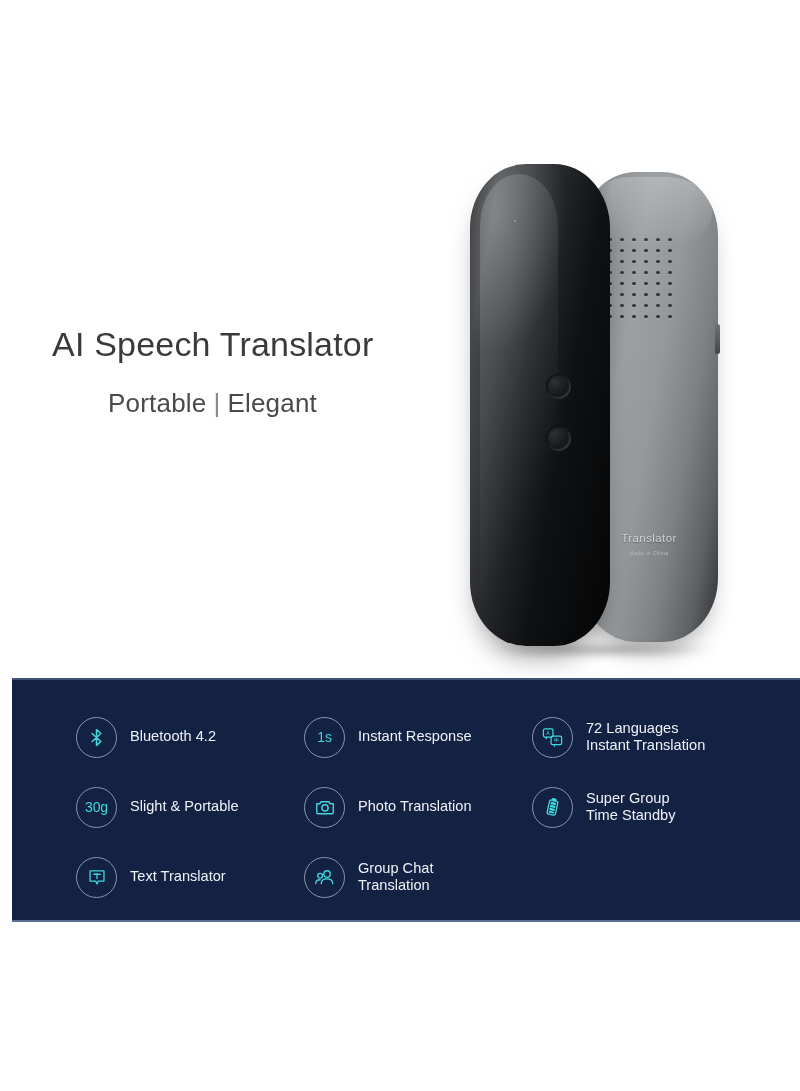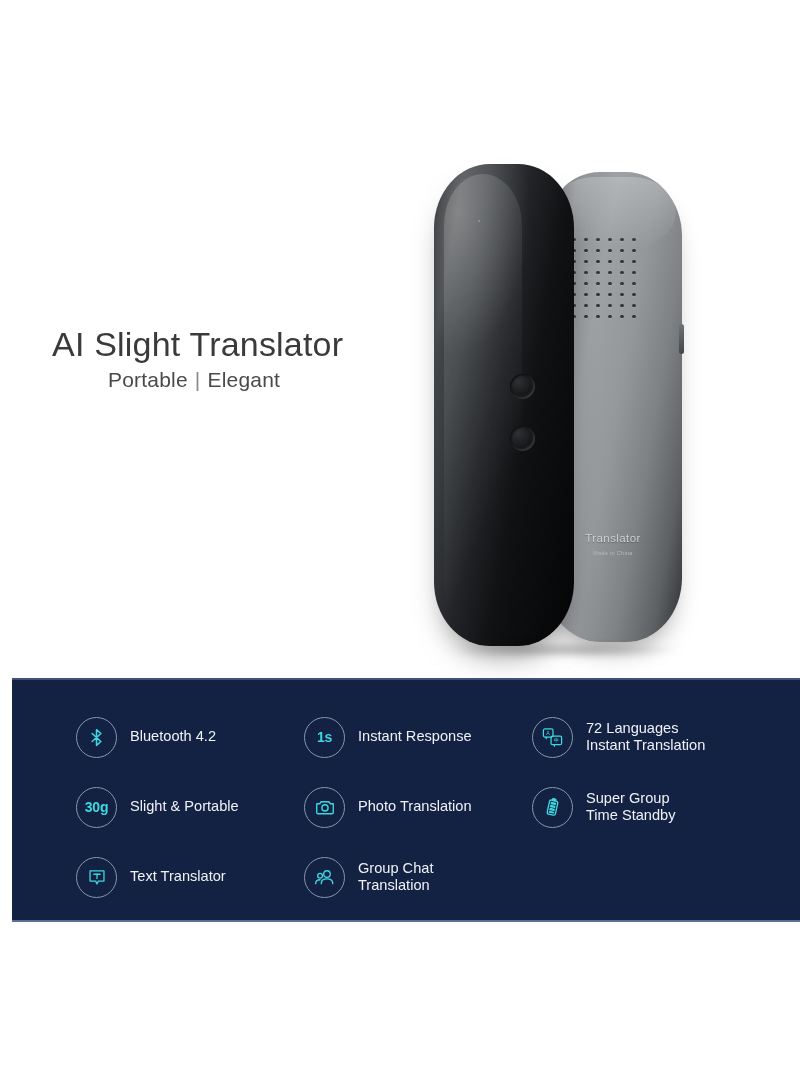--- a/index.html
+++ b/index.html
@@ -14,27 +14,27 @@
     position:absolute;left:0;top:0;width:800px;height:678px;
     background:#ffffff;
   }
   
   .headline{
     position:absolute;left:52px;top:325px;
     font-size:34px;color:#3a3a3a;letter-spacing:.2px;
     white-space:nowrap;
   }
   .subheadline{
-    position:absolute;left:108px;top:368px;
-    font-size:21px;color:#4a4a4a;letter-spacing:.2px;
+    position:absolute;left:108px;top:388px;
+    font-size:26px;color:#4a4a4a;letter-spacing:.2px;
     white-space:nowrap;
   }
   .subheadline .sep{color:#8a8a8a;padding:0 7px;}
   
-  .product{position:absolute;left:416px;top:150px;width:280px;height:510px;}
+  .product{position:absolute;left:452px;top:150px;width:280px;height:510px;}
   .dev{position:absolute;border-radius:56px/64px;}
   
   .dev-back{
     left:128px;top:22px;width:138px;height:470px;
     background:
       linear-gradient(100deg,
         #3a3c3e 0%, #5c5e61 5%, #8f9295 16%,
         #9ea1a4 34%, #95989b 52%, #7e8184 70%,
         #5e6164 86%, #3b3d40 96%, #2c2e30 100%);
     box-shadow:0 16px 26px -10px rgba(0,0,0,.38);
@@ -123,33 +123,33 @@
   }
   .feat{display:flex;align-items:center;gap:13px;}
   .ic{
     width:39px;height:39px;border-radius:50%;
     border:1.3px solid #8896b0;
     display:flex;align-items:center;justify-content:center;
     flex:0 0 auto;position:relative;
   }
   .ic svg{display:block;}
   .ic-txt{
-    font-size:14px;color:#3fd8e0;font-weight:bold;letter-spacing:-.2px;
+    font-size:14px;color:#3fd8e0;font-weight:normal;letter-spacing:-.2px;
   }
   .flabel{
     font-size:14.6px;color:#eef2f8;line-height:1.18;
   }
   .flabel .l2{display:block;}
 </style>
 </head>
 <body>
 
 <div class="hero">
 
-  <div class="headline">AI Slight Translator</div>
+  <div class="headline">AI Speech Translator</div>
   <div class="subheadline">
     <span>Portable</span><span class="sep">|</span><span>Elegant</span>
   </div>
 
   <div class="product">
 
     <div class="dev dev-back">
       <div class="grille">
         <i></i>
           <i></i>

